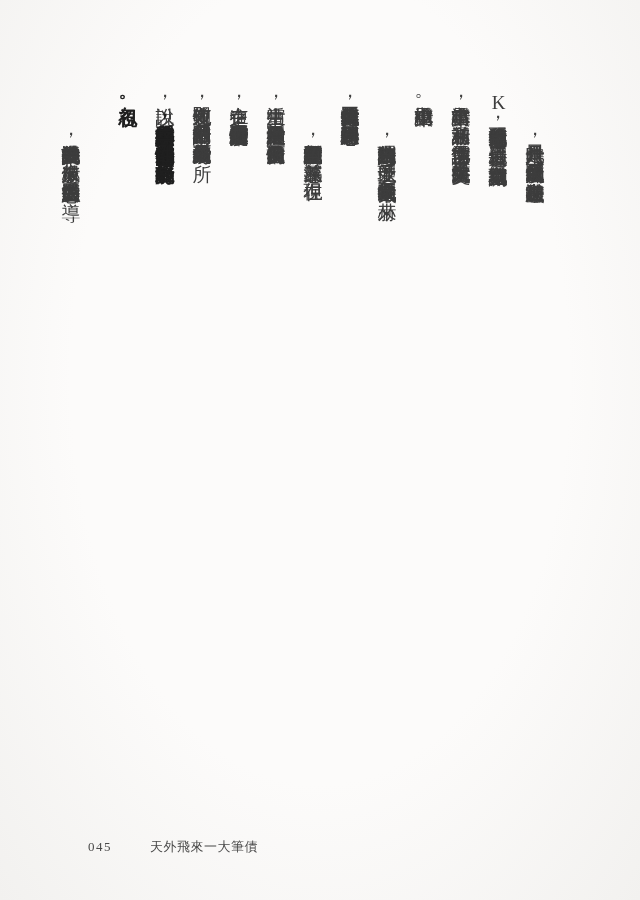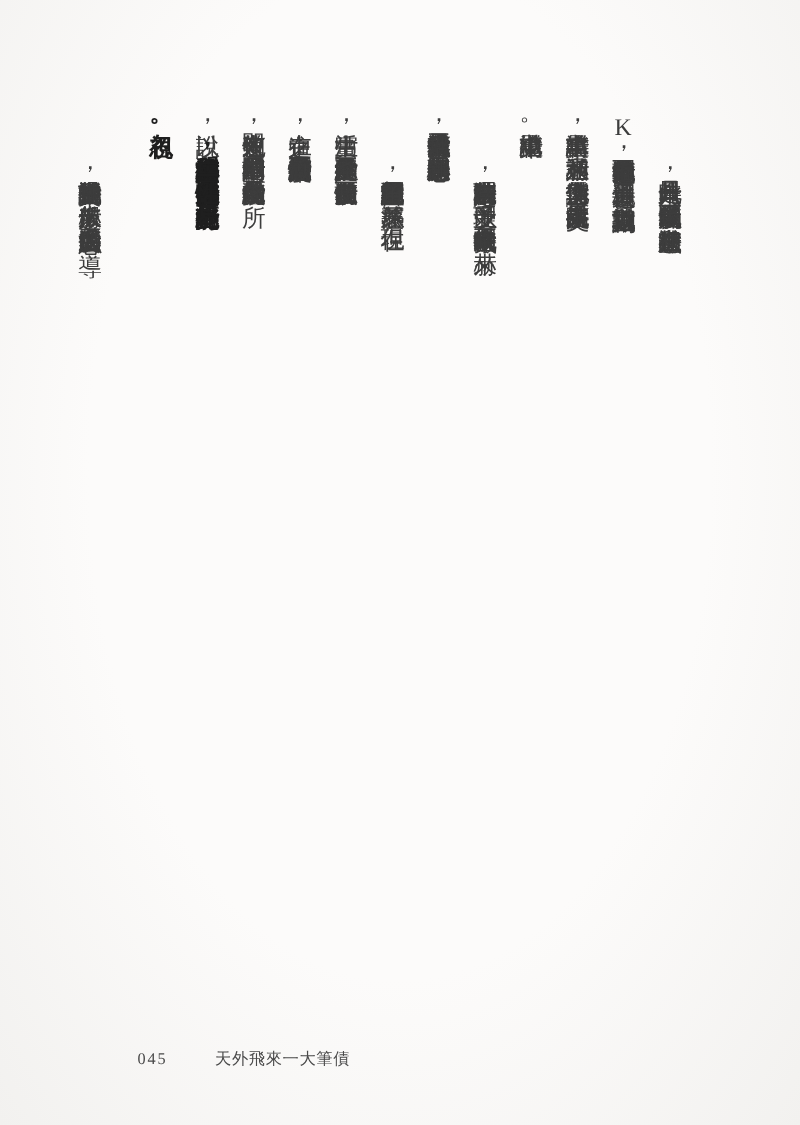--- a/index.html
+++ b/index.html
@@ -35,21 +35,21 @@
     white-space: nowrap;      
   }
   .col.indent { text-indent: 38px; }          
   .col.para-gap { margin-block-start: 20px; } 
   .col strong, .col.bold {
     font-weight: 700;
     color: #1f1f1f;
   }
   .footer {
     position: absolute;
-    left: 110px;
+    left: 88px;
     top: 838px;
     display: flex;
     align-items: baseline;
     font-size: 13px;
     color: #4a4a4a;
   }
   .footer .pagenum {
     letter-spacing: 1.5px;
     font-family: "Liberation Serif", "DejaVu Serif", serif;
   }

